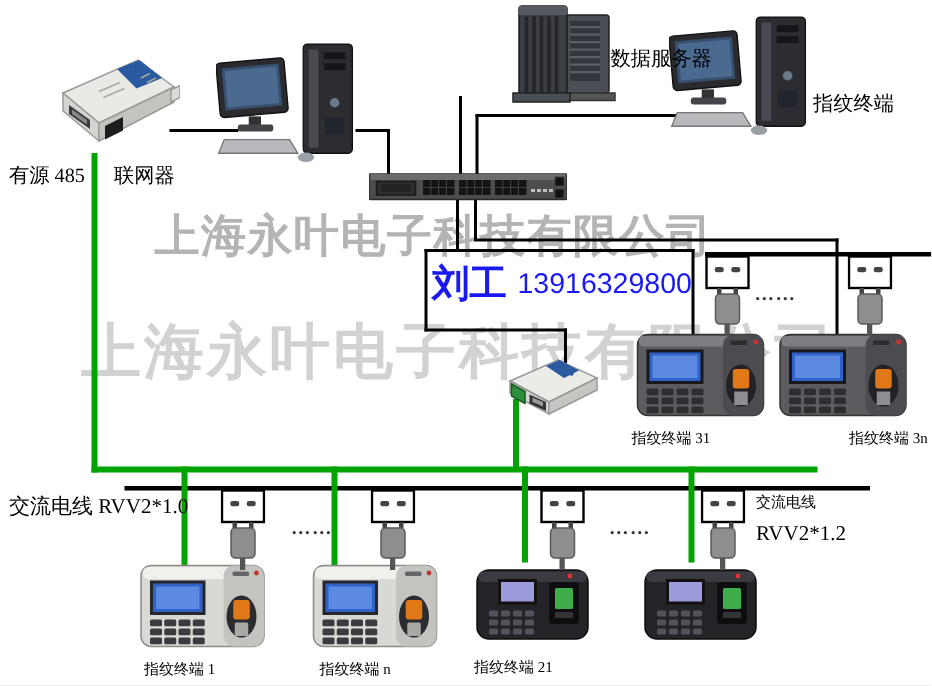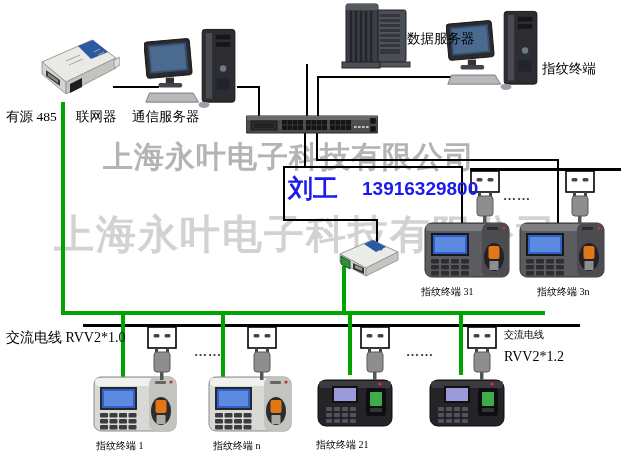--- a/index.html
+++ b/index.html
@@ -13,21 +13,21 @@
   .wm2{left:54px;top:207px;font-size:40px;letter-spacing:2px;color:#d2d2d2;}
   .ln{position:absolute;z-index:2;}
   .black{background:#000;}
   .green{background:#00a300;}
   .dev{position:absolute;z-index:3;}
   .lbl{position:absolute;z-index:4;font-size:13.5px;color:#000;white-space:nowrap;}
   .lbl-sm{font-size:10px;}
   .dots{position:absolute;z-index:4;font-size:13px;color:#333;font-weight:bold;letter-spacing:1px;white-space:nowrap;}
   .contact{position:absolute;left:288px;top:172px;z-index:4;white-space:nowrap;}
   .contact .cname{font-family:"Liberation Sans","DejaVu Sans",sans-serif;font-weight:bold;font-size:25px;color:#1a1af0;vertical-align:baseline;}
-  .contact .cphone{font-family:"Liberation Sans","DejaVu Sans",sans-serif;font-weight:700;font-size:19px;color:#1a1af0;margin-left:24px;vertical-align:2px;}
+  .contact .cphone{font-family:"Liberation Sans","DejaVu Sans",sans-serif;font-weight:400;font-size:19px;color:#1a1af0;margin-left:7px;vertical-align:2px;}
 </style>
 </head>
 <body>
 
 <div class="canvas">
 
   <svg width="0" height="0" style="position:absolute" aria-hidden="true">
     <defs>
       <symbol id="sym-conv" viewBox="0 0 84 70">
         <polygon points="6,28 56,6 80,24 30,48" fill="#e9e9e5" stroke="#9a9a96"></polygon>
@@ -273,29 +273,28 @@
   <svg class="dev" style="left:565px;top:170px" width="30" height="54">
       <use href="#sym-outlet"></use>
     </svg>
 
   <div class="contact">
     <span class="cname">刘工</span><span class="cphone">13916329800</span>
   </div>
 
   <div class="lbl" style="left:6px;top:108px">有源 485</div>
   <div class="lbl" style="left:76px;top:108px">联网器</div>
-  <div class="lbl" style="left:132px;top:108px">通信服务器</div>
   <div class="lbl" style="left:407px;top:30px">数据服务器</div>
   <div class="lbl" style="left:542px;top:60px">指纹终端</div>
   <div class="lbl" style="left:6px;top:329px;font-size:14px">交流电线 RVV2*1.0</div>
   <div class="lbl" style="left:504px;top:328px;font-size:10px">交流电线</div>
   <div class="lbl" style="left:504px;top:349px;font-size:14px">RVV2*1.2</div>
 
   <div class="lbl lbl-sm" style="left:421px;top:285px">指纹终端 31</div>
-  <div class="lbl lbl-sm" style="left:537px;top:285px">指纹终端 3n</div>
+  <div class="lbl lbl-sm" style="left:566px;top:285px">指纹终端 3n</div>
   <div class="lbl lbl-sm" style="left:96px;top:439px">指纹终端 1</div>
   <div class="lbl lbl-sm" style="left:213px;top:439px">指纹终端 n</div>
   <div class="lbl lbl-sm" style="left:316px;top:438px">指纹终端 21</div>
 
   <div class="dots" style="left:503px;top:188px">……</div>
   <div class="dots" style="left:194px;top:344px">……</div>
   <div class="dots" style="left:406px;top:344px">……</div>
 
 </div>
 

